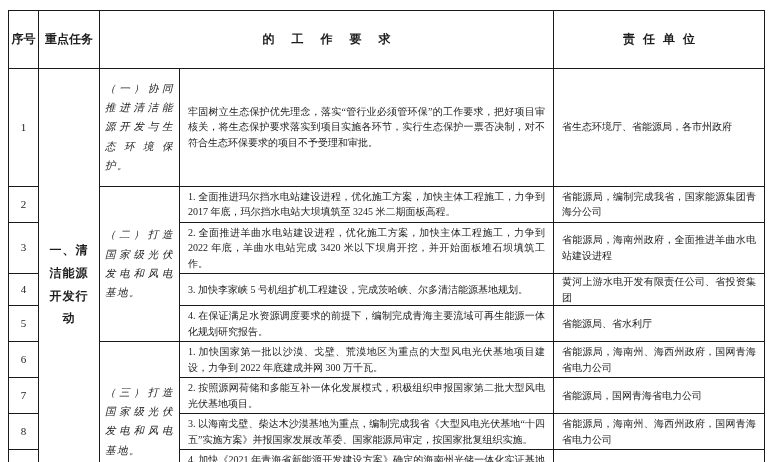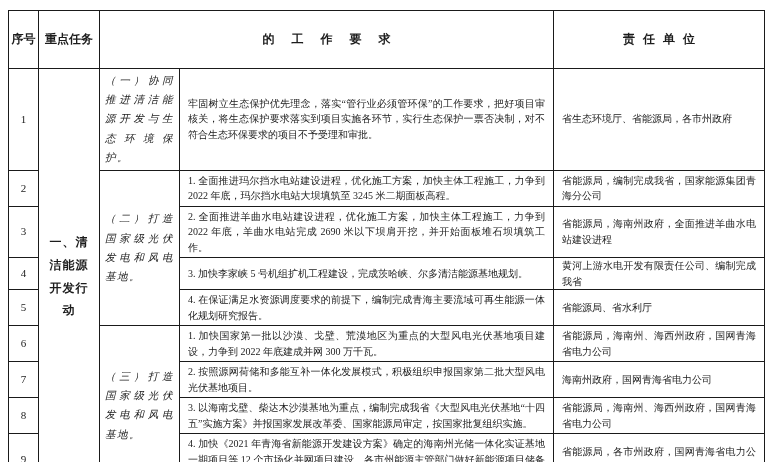--- a/index.html
+++ b/index.html
@@ -59,21 +59,21 @@
     line-height: 1.9;
     letter-spacing: 1px;
     padding: 2px 8px;
   }
   td.group-cell {
     font-style: italic;
     font-size: 10.5px;
     letter-spacing: 1.5px;
     line-height: 1.85;
     text-align: justify;
-    padding: 2px 5px;
+    padding: 10px 5px;
   }
   td.content-cell {
     text-align: justify;
     text-justify: inter-ideograph;
     padding: 2px 8px;
   }
   td.unit-cell {
     text-align: justify;
     text-justify: inter-ideograph;
     padding: 0 8px;
@@ -103,48 +103,48 @@
       <tr>
         <td class="seq-cell">1</td>
         <td class="task-cell" rowspan="9">一、清洁能源开发行动</td>
         <td class="group-cell">（一）协同推进清洁能源开发与生态环境保护。</td>
         <td class="content-cell">牢固树立生态保护优先理念，落实“管行业必须管环保”的工作要求，把好项目审核关，将生态保护要求落实到项目实施各环节，实行生态保护一票否决制，对不符合生态环保要求的项目不予受理和审批。</td>
         <td class="unit-cell">省生态环境厅、省能源局，各市州政府</td>
       </tr>
       <tr>
         <td class="seq-cell">2</td>
         <td class="group-cell" rowspan="4">（二）打造国家级光伏发电和风电基地。</td>
-        <td class="content-cell">1. 全面推进玛尔挡水电站建设进程，优化施工方案，加快主体工程施工，力争到 2022 年底，玛尔挡水电站大坝填筑至 3245 米二期面板高程。</td>
+        <td class="content-cell">1. 全面推进玛尔挡水电站建设进程，优化施工方案，加快主体工程施工，力争到 2017 年底，玛尔挡水电站大坝填筑至 3245 米二期面板高程。</td>
         <td class="unit-cell">省能源局，编制完成我省，国家能源集团青海分公司</td>
       </tr>
       <tr>
         <td class="seq-cell">3</td>
-        <td class="content-cell">2. 全面推进羊曲水电站建设进程，优化施工方案，加快主体工程施工，力争到 2022 年底，羊曲水电站完成 2690 米以下坝肩开挖，并开始面板堆石坝填筑工作。</td>
+        <td class="content-cell">2. 全面推进羊曲水电站建设进程，优化施工方案，加快主体工程施工，力争到 2022 年底，羊曲水电站完成 3420 米以下坝肩开挖，并开始面板堆石坝填筑工作。</td>
         <td class="unit-cell">省能源局，海南州政府，全面推进羊曲水电站建设进程</td>
       </tr>
       <tr>
         <td class="seq-cell">4</td>
         <td class="content-cell">3. 加快李家峡 5 号机组扩机工程建设，完成茨哈峡、尔多清洁能源基地规划。</td>
-        <td class="unit-cell">黄河上游水电开发有限责任公司、编制完成我省</td>
+        <td class="unit-cell">黄河上游水电开发有限责任公司、省投资集团</td>
       </tr>
       <tr>
         <td class="seq-cell">5</td>
         <td class="content-cell">4. 在保证满足水资源调度要求的前提下，编制完成青海主要流域可再生能源一体化规划研究报告。</td>
         <td class="unit-cell">省能源局、省水利厅</td>
       </tr>
       <tr>
         <td class="seq-cell">6</td>
         <td class="group-cell" rowspan="4">（三）打造国家级光伏发电和风电基地。</td>
         <td class="content-cell">1. 加快国家第一批以沙漠、戈壁、荒漠地区为重点的大型风电光伏基地项目建设，力争到 2022 年底建成并网 300 万千瓦。</td>
         <td class="unit-cell">省能源局，海南州、海西州政府，国网青海省电力公司</td>
       </tr>
       <tr>
         <td class="seq-cell">7</td>
         <td class="content-cell">2. 按照源网荷储和多能互补一体化发展模式，积极组织申报国家第二批大型风电光伏基地项目。</td>
-        <td class="unit-cell">海南州政府，国网青海省电力公司</td>
+        <td class="unit-cell">省能源局，国网青海省电力公司</td>
       </tr>
       <tr>
         <td class="seq-cell">8</td>
         <td class="content-cell">3. 以海南戈壁、柴达木沙漠基地为重点，编制完成我省《大型风电光伏基地“十四五”实施方案》并报国家发展改革委、国家能源局审定，按国家批复组织实施。</td>
         <td class="unit-cell">省能源局，海南州、海西州政府，国网青海省电力公司</td>
       </tr>
       <tr>
         <td class="seq-cell">9</td>
         <td class="content-cell">4. 加快《2021 年青海省新能源开发建设方案》确定的海南州光储一体化实证基地一期项目等 12 个市场化并网项目建设。各市州能源主管部门做好新能源项目储备和动态管理。</td>
         <td class="unit-cell">省能源局，各市州政府，国网青海省电力公司</td>

